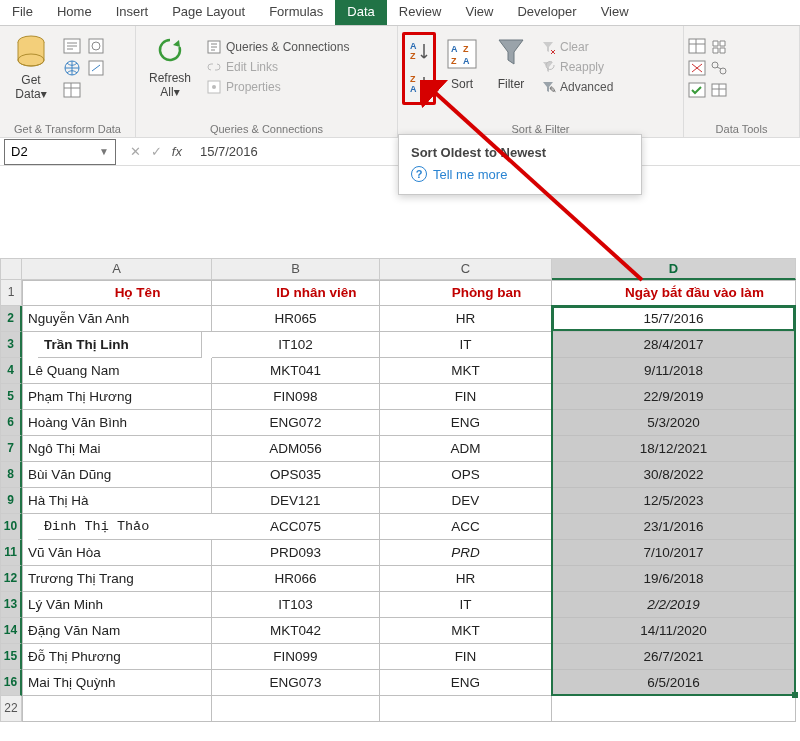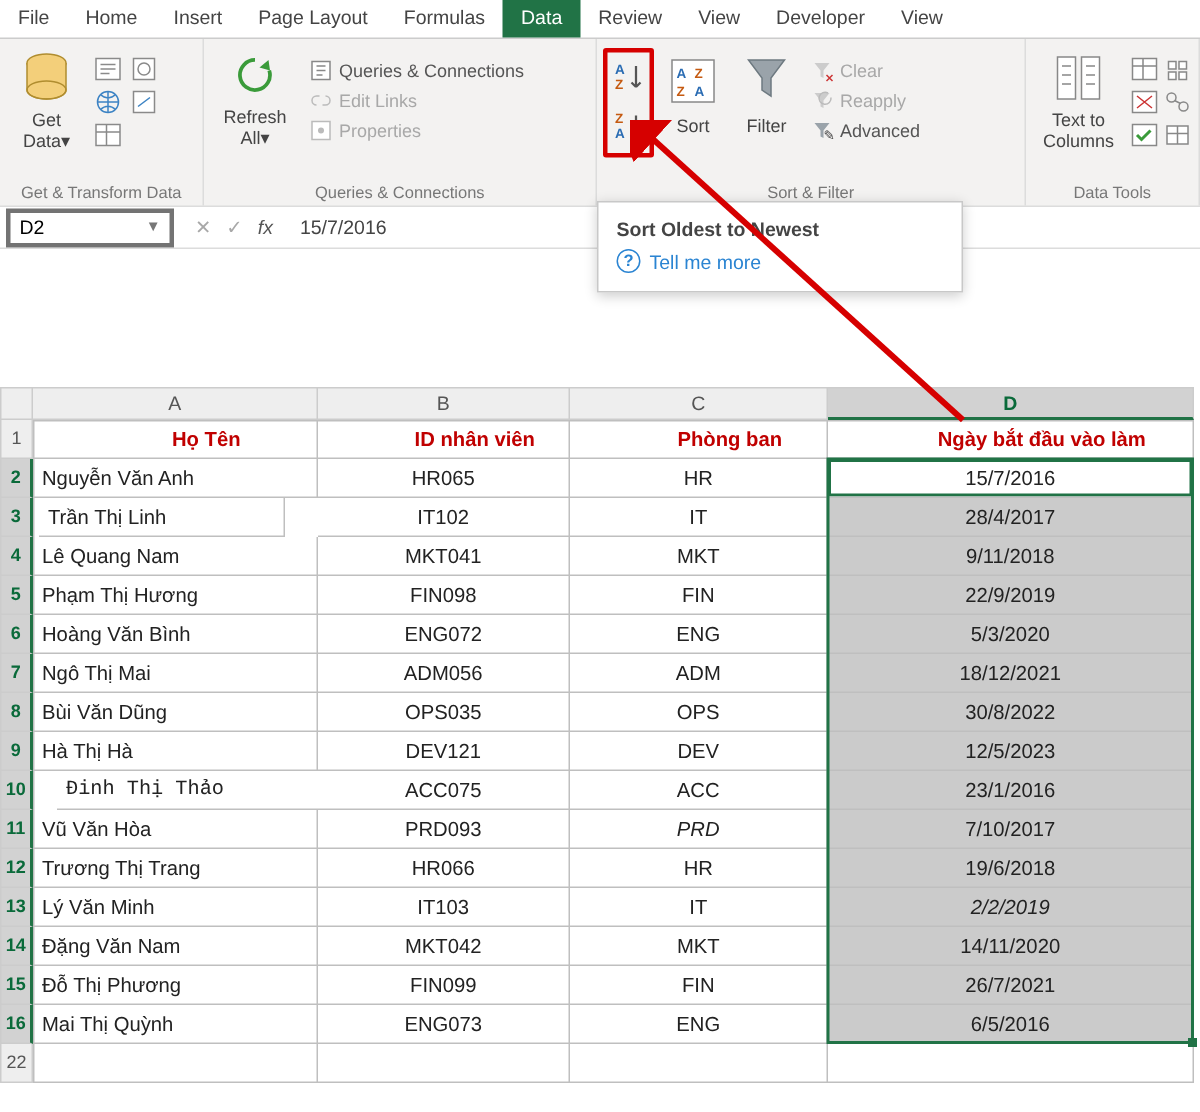--- a/index.html
+++ b/index.html
@@ -20,21 +20,21 @@
 .big-btn .lbl { margin-top: 4px; line-height: 1.15; }
 .mini-col { display: flex; flex-direction: column; gap: 2px; }
 .mini-row { display: flex; align-items: center; gap: 4px; color: #555; padding: 1px 2px; cursor: pointer; white-space: nowrap; }
 .mini-row.dis { color: #a8a8a8; }
 .sort-btns { display: flex; flex-direction: column; gap: 1px; }
 .sort-btn-cell { width: 26px; height: 32px; display: flex; align-items: center; justify-content: center; cursor: pointer; }
 .az-highlight { border: 3px solid #d60000; border-radius: 2px; padding: 1px; }
 
 
 .formula-bar { height: 28px; display: flex; align-items: center; border-bottom: 1px solid #dcdcdc; font-size: 13px; }
-.name-box { width: 112px; height: 26px; border: 3px solid #737373; margin: 0 6px 0 4px; padding: 2px 6px; background: #fff; display:flex; align-items:center; justify-content:space-between;}
+.name-box { width: 112px; height: 26px; border: 1px solid #737373; margin: 0 6px 0 4px; padding: 2px 6px; background: #fff; display:flex; align-items:center; justify-content:space-between;}
 .name-box .caret { color:#777; font-size:10px;}
 .fx-icons { display: flex; gap: 10px; color: #a8a8a8; padding: 0 8px; }
 .fx-val { padding: 0 10px; color: #444; }
 
 
 .tooltip-pop { position: absolute; left: 398px; top: 134px; width: 244px; background: #fff; border: 1px solid #c8c8c8; box-shadow: 0 2px 8px rgba(0,0,0,.2); padding: 10px 12px 12px 12px; font-size: 13px; color: #444; z-index: 5; }
 .tooltip-pop .tt-title { font-weight: 600; margin-bottom: 6px; }
 .tooltip-pop .tt-body { color: #666; margin-bottom: 10px; }
 .tooltip-pop .tt-link { color: #2a84d2; display: flex; align-items: center; gap: 6px; }
 .tooltip-pop .q { width:16px;height:16px;border:1.5px solid #2a84d2;border-radius:50%;display:flex;align-items:center;justify-content:center;font-size:11px;font-weight:bold;color:#2a84d2;}
@@ -223,29 +223,20 @@
             </svg>
             <span>Advanced</span>
           </div>
       </div>
     </div>
     <div class="rg-caption">Sort &amp; Filter</div>
   </div>
 
   <div class="ribbon-group" style="flex:1">
     <div class="rg-body">
-      <div class="big-btn" style="width:62px">
-        <svg width="34" height="36">
-            <rect x="3" y="4" width="12" height="28" fill="#fff" stroke="#888"></rect>
-            <rect x="19" y="4" width="12" height="28" fill="#fff" stroke="#888"></rect>
-            <path d="M6 10h6M6 16h6M6 22h6M22 10h6M22 16h6M22 22h6" stroke="#888"></path>
-          </svg>
-        <div class="lbl" style="white-space: pre-line;">Text to
-Columns</div>
-      </div>
       <div class="mini-col" style="padding-top:6px;gap:6px">
         <span class="small-icon">
             <svg width="18" height="16">
               <rect x="1" y="1" width="16" height="14" fill="#fff" stroke="#888"></rect>
               <path d="M1 6h16M8 1v14" stroke="#888"></path>
             </svg>
           </span>
         <span class="small-icon">
             <svg width="18" height="16">
               <rect x="1" y="1" width="16" height="14" fill="#fff" stroke="#888"></rect>
@@ -343,21 +334,21 @@
     </div>
   <div class="grid" id="grid">
       <div class="cell hdr" style="left: 0px; top: 0px; width: 190px; height: 26px;">Họ Tên</div>
       <div class="cell hdr" style="left: 190px; top: 0px; width: 168px; height: 26px;">ID nhân viên</div>
       <div class="cell hdr" style="left: 358px; top: 0px; width: 172px; height: 26px;">Phòng ban</div>
       <div class="cell hdr" style="left: 530px; top: 0px; width: 244px; height: 26px;">Ngày bắt đầu vào làm</div>
       <div class="cell " style="left: 0px; top: 26px; width: 190px; height: 26px;">Nguyễn Văn Anh</div>
       <div class="cell ctr" style="left: 190px; top: 26px; width: 168px; height: 26px;">HR065</div>
       <div class="cell ctr" style="left: 358px; top: 26px; width: 172px; height: 26px;">HR</div>
       <div class="cell ctr selcol active" style="left: 530px; top: 26px; width: 244px; height: 26px;">15/7/2016</div>
-      <div class="cell " style="left: 4px; top: 52px; width: 164px; height: 26px;">Trần Thị Linh</div>
+      <div class="cell " style="left: 16px; top: 52px; width: 164px; height: 26px; font-weight: bold;">Trần Thị Linh</div>
       <div class="cell ctr" style="left: 190px; top: 52px; width: 168px; height: 26px;">IT102</div>
       <div class="cell ctr" style="left: 358px; top: 52px; width: 172px; height: 26px;">IT</div>
       <div class="cell ctr selcol" style="left: 530px; top: 52px; width: 244px; height: 26px;">28/4/2017</div>
       <div class="cell " style="left: 0px; top: 78px; width: 190px; height: 26px;">Lê Quang Nam</div>
       <div class="cell ctr" style="left: 190px; top: 78px; width: 168px; height: 26px;">MKT041</div>
       <div class="cell ctr" style="left: 358px; top: 78px; width: 172px; height: 26px;">MKT</div>
       <div class="cell ctr selcol" style="left: 530px; top: 78px; width: 244px; height: 26px;">9/11/2018</div>
       <div class="cell " style="left: 0px; top: 104px; width: 190px; height: 26px;">Phạm Thị Hương</div>
       <div class="cell ctr" style="left: 190px; top: 104px; width: 168px; height: 26px;">FIN098</div>
       <div class="cell ctr" style="left: 358px; top: 104px; width: 172px; height: 26px;">FIN</div>

